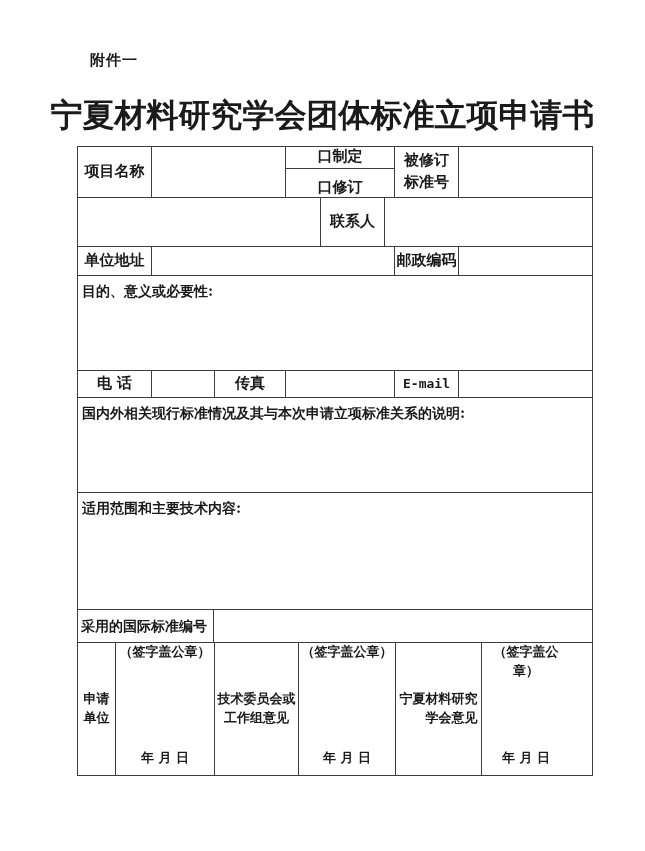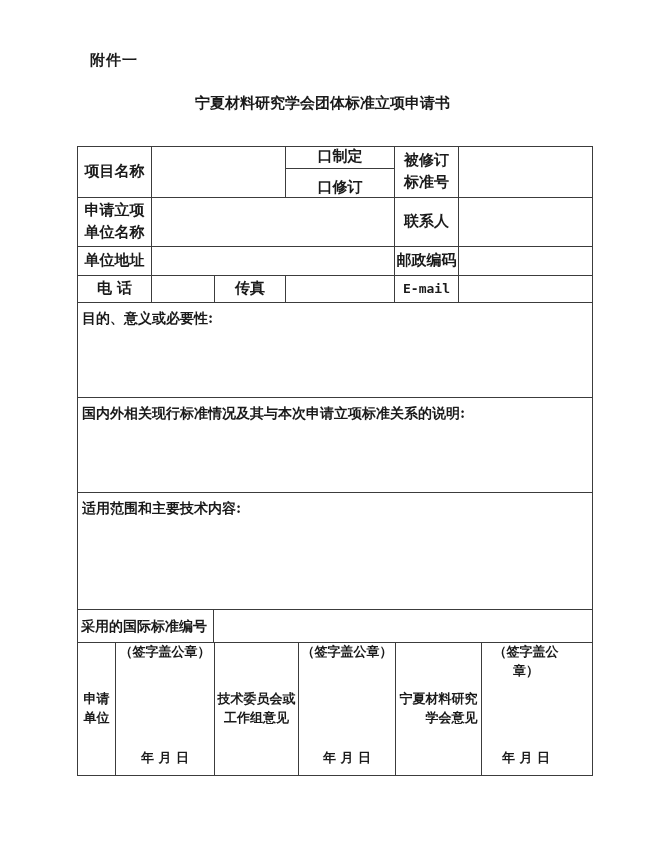--- a/index.html
+++ b/index.html
@@ -16,21 +16,21 @@
     overflow:hidden;
   }
   .page{position:absolute;inset:0;background:#fff;}
 
   .attachment{
     position:absolute;left:90px;top:51px;
     font-size:15px;font-weight:700;letter-spacing:1px;
   }
   .doc-title{
     position:absolute;left:0;top:94px;width:100%;
-    text-align:center;font-size:15px;font-weight:700;
+    text-align:center;font-size:32px;font-weight:700;
     font-family:"DejaVu Sans","Liberation Sans",sans-serif;
     letter-spacing:0px;
   }
 
   .form-table{
     position:absolute;left:77px;top:146px;width:516px;
     border:1px solid var(--line);
     font-size:15px;font-weight:700;
   }
   .row{display:flex;border-bottom:1px solid var(--line);}
@@ -96,47 +96,45 @@
       <div class="cell w109 opt-stack">
         <div class="opt opt-top">口制定</div>
         <div class="opt">口修订</div>
       </div>
       <div class="cell w64">被修订
 标准号</div>
       <div class="cell w111"></div>
     </div>
 
     <div class="row r2">
-      <div class="cell w74">申请立项
-单位名称</div>
       <div class="cell w243"></div>
       <div class="cell w64">联系人</div>
       <div class="cell w111"></div>
     </div>
 
     <div class="row r3">
       <div class="cell w74">单位地址</div>
       <div class="cell w243"></div>
       <div class="cell w64">邮政编码</div>
       <div class="cell w111"></div>
     </div>
 
+    <div class="row r5">
+      <div class="cell free-text" style="width:492px;">
+        <span>目的、意义或必要性:</span>
+      </div>
+    </div>
+
     <div class="row r4">
       <div class="cell w74">电 话</div>
       <div class="cell w63"></div>
       <div class="cell w71">传真</div>
       <div class="cell w109"></div>
       <div class="cell w64 mono">E-mail</div>
       <div class="cell w111"></div>
-    </div>
-
-    <div class="row r5">
-      <div class="cell free-text" style="width:492px;">
-        <span>目的、意义或必要性:</span>
-      </div>
     </div>
 
     <div class="row r7">
       <div class="cell free-text" style="width:492px;">
         <span>国内外相关现行标准情况及其与本次申请立项标准关系的说明:</span>
       </div>
     </div>
 
     <div class="row r6">
       <div class="cell free-text" style="width:492px;">

